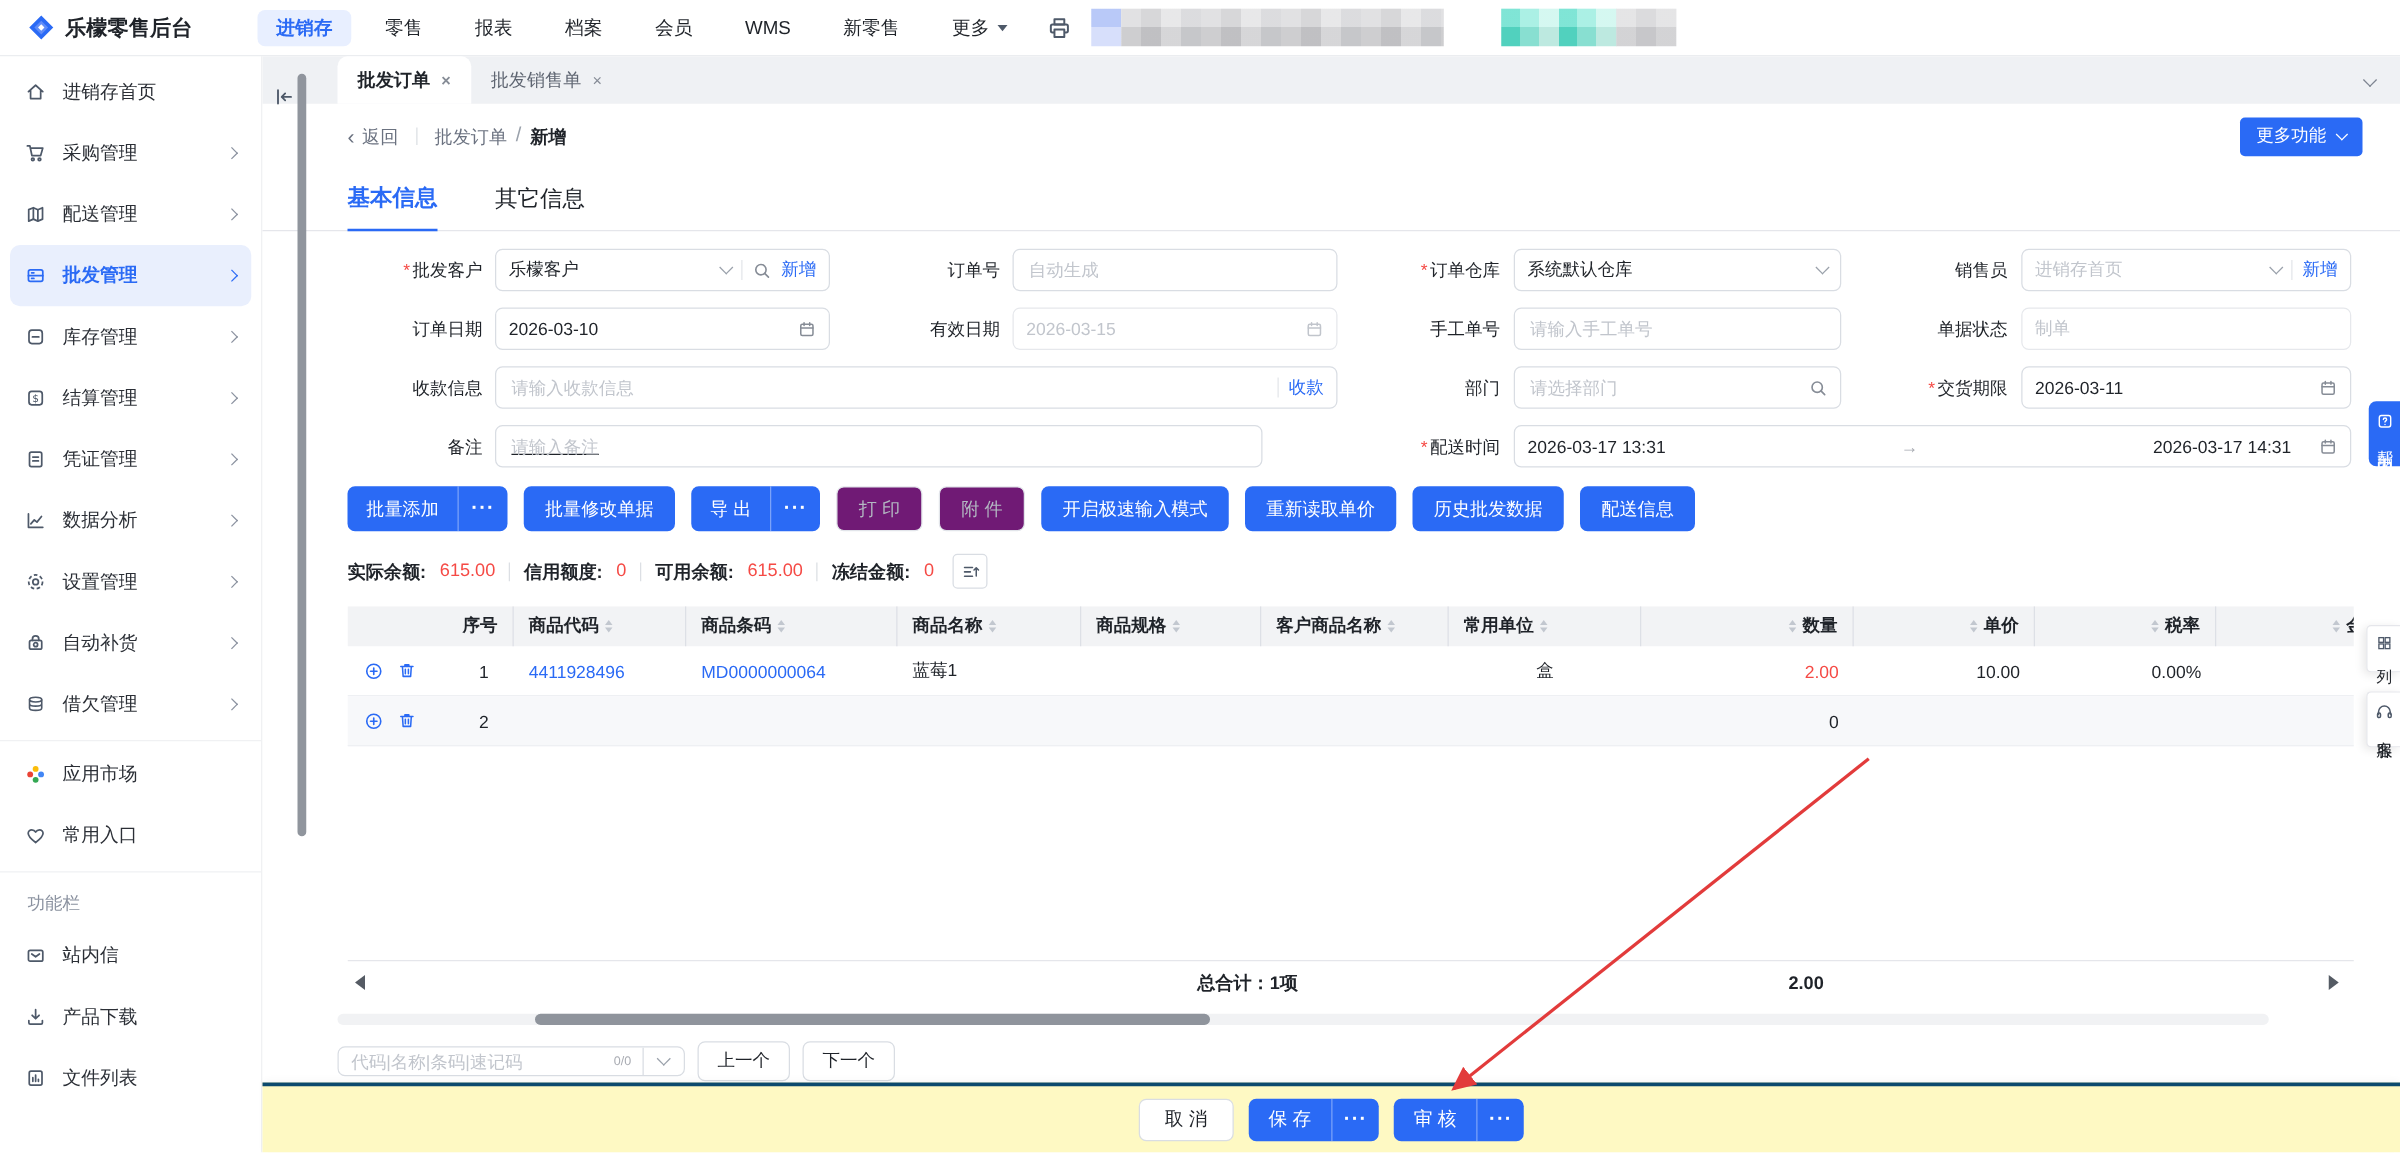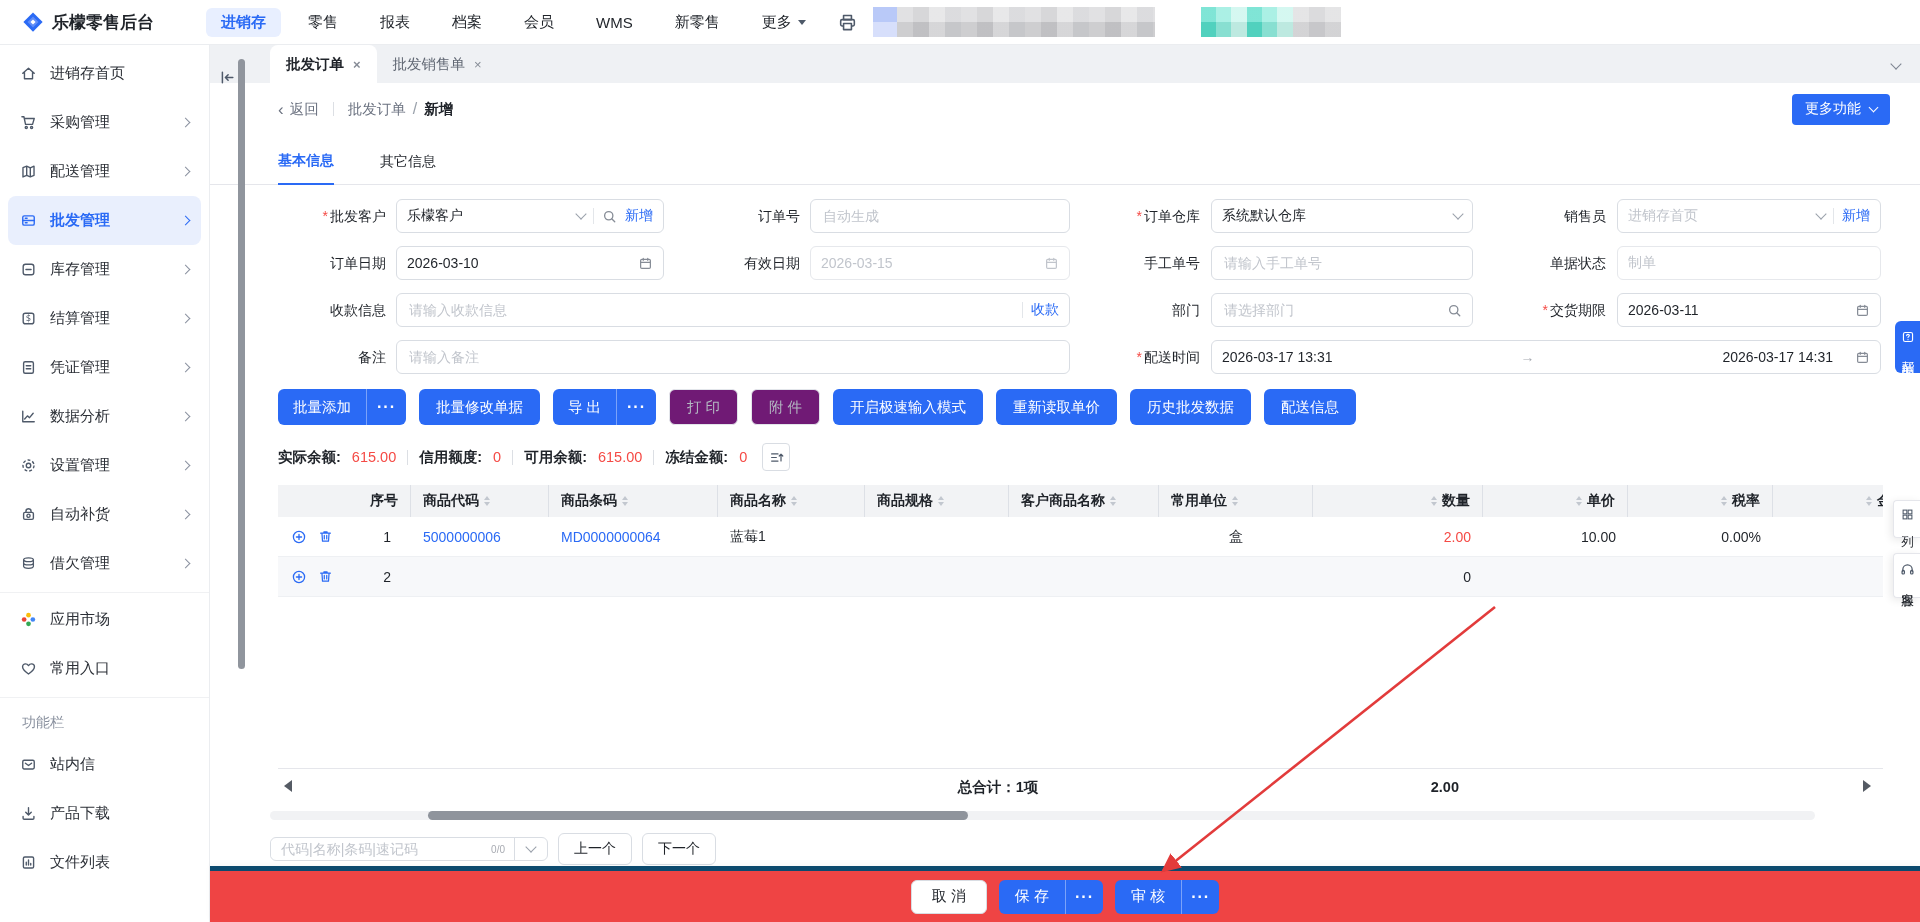--- a/index.html
+++ b/index.html
@@ -59,21 +59,21 @@
   .crumb-back { display:flex; align-items:center; gap:6px; color:#6b7280; font-size:14.5px; cursor:pointer; }
   .crumb-back .lt { font-size:17px; line-height:1; }
   .crumb-div { width:1px; height:14px; background:#dcdfe4; margin:0 14px; }
   .crumb-parent { color:#6b7280; font-size:14.5px; }
   .crumb-sep { color:#9aa1ab; margin:0 7px; }
   .crumb-cur { font-weight:700; font-size:14.5px; }
   .more-features { margin-left:auto; height:31px; padding:0 13px; background:#2a6af5; color:#fff; border-radius:4px; display:flex; align-items:center; gap:9px; font-size:14px; cursor:pointer; }
   .chev-dn-w { width:7px; height:7px; border-right:1.5px solid #fff; border-bottom:1.5px solid #fff; transform:rotate(45deg); margin-top:-3px; }
 
   .form-tabs { height:50px; flex:0 0 50px; display:flex; gap:46px; padding-left:68px; border-bottom:1px solid #e5e6eb; align-items:flex-end; }
-  .ftab { padding-bottom:13px; font-size:14px; cursor:pointer; }
+  .ftab { padding-bottom:13px; font-size:18px; cursor:pointer; }
   .ftab.active { color:#2a6af5; font-weight:600; border-bottom:2px solid #2a6af5; margin-bottom:-1px; }
 
   
   .form-area { padding-top:14px; flex:0 0 202px; position:relative; }
   .frow { position:relative; height:34px; margin-bottom:13px; }
   .flabel { position:absolute; top:0; height:34px; line-height:34px; width:160px; text-align:right; font-size:14px; color:#1f2329; white-space:nowrap; }
   .req::before { content:"*"; color:#f54a45; margin-right:2px; }
   .l1 { left:16px; } .l2 { left:430px; } .l3 { left:830px; } .l4 { left:1236px; }
   .fctl { position:absolute; top:0; height:34px; border:1px solid #d9dde3; border-radius:6px; background:#fff; display:flex; align-items:center; padding:0 10px; font-size:14px; color:#1f2329; gap:8px; }
   .fctl.dis { border-color:#e6e8ec; color:#c1c5cc; }
@@ -138,21 +138,21 @@
   
   .pager-row { display:flex; align-items:center; gap:10px; margin:9px 0 0 60px; height:32px; flex:0 0 34px; }
   .pager-search { width:278px; height:24px; border:1px solid #d9dde3; border-radius:6px; display:flex; align-items:center; overflow:hidden; }
   .pager-search input { border:none; outline:none; flex:1; min-width:0; padding:0 10px; font-size:14px; font-family:inherit; }
   .pager-search input::placeholder { color:#c1c5cc; }
   .pager-counter { color:#a8abb2; font-size:10px; padding-right:9px; white-space:nowrap; }
   .pager-dd { width:33px; align-self:stretch; border-left:1px solid #d9dde3; display:flex; align-items:center; justify-content:center; cursor:pointer; }
   .pbtn { height:32px; padding:0 15px; border:1px solid #d9dde3; border-radius:6px; background:#fff; font-size:14px; display:flex; align-items:center; cursor:pointer; }
 
   
-  .bottombar { margin-top:auto; height:56px; flex:0 0 56px; border-top:5px solid #0c4a6e; box-shadow:0 -2px 6px rgba(0,0,0,.03); display:flex; align-items:center; justify-content:center; gap:12px; background:#ef4444; }
+  .bottombar { margin-top:auto; height:56px; flex:0 0 56px; border-top:3px solid #0c4a6e; box-shadow:0 -2px 6px rgba(0,0,0,.03); display:flex; align-items:center; justify-content:center; gap:12px; background:#fef9c3; }
   .abtn-cancel { width:76px; height:34px; border:1px solid #d9dde3; border-radius:6px; background:#fff; font-size:15px; display:flex; align-items:center; justify-content:center; cursor:pointer; }
   .abtn-split { display:flex; height:34px; border-radius:6px; overflow:hidden; background:#2a6af5; color:#fff; cursor:pointer; }
   .abtn-split .main { padding:0 16px; display:flex; align-items:center; font-size:15px; white-space:nowrap; }
   .abtn-split .dots { padding:0 9px; display:flex; align-items:center; border-left:1px solid rgba(255,255,255,.38); font-weight:700; letter-spacing:1px; }
 
   
   .vtext { writing-mode:vertical-rl; text-orientation:upright; letter-spacing:3px; }
   .help-float { position:absolute; right:0; top:276px; width:25px; padding:9px 0 11px; background:#2a6af5; color:#fff; border-radius:6px 0 0 6px; display:flex; flex-direction:column; align-items:center; gap:6px; font-size:13px; z-index:9; cursor:pointer; }
   .col-float { position:absolute; right:0; top:455px; width:27px; padding:7px 0 8px; background:#fff; border:1px solid #e5e6eb; border-right:none; border-radius:4px 0 0 4px; box-shadow:-2px 2px 8px rgba(0,0,0,.09); display:flex; flex-direction:column; align-items:center; gap:5px; font-size:12.5px; z-index:9; cursor:pointer; color:#1f2329; }
   .svc-float { position:absolute; right:0; top:508px; width:27px; padding:8px 0 9px; background:#fff; border:1px solid #e5e6eb; border-right:none; border-radius:4px 0 0 4px; box-shadow:-2px 2px 8px rgba(0,0,0,.09); display:flex; flex-direction:column; align-items:center; gap:5px; font-size:13px; z-index:9; cursor:pointer; color:#1f2329; }
@@ -507,21 +507,21 @@
                 <svg width="15" height="15" viewBox="0 0 16 16" fill="none" stroke="#868c96" stroke-width="1.3" stroke-linecap="round">
                   <rect x="2.8" y="3.6" width="10.4" height="9.6" rx="1.3"></rect>
                   <path d="M2.8 6.8h10.4M5.6 2.4v2.2M10.4 2.4v2.2"></path>
                 </svg>
               </span>
           </div>
         </div>
 
         <div class="frow">
           <span class="flabel l1">备注</span>
-          <div class="fctl" style="left:186px;width:674px;">
+          <div class="fctl" style="left:186px;width:614px;text-decoration:underline;">
             <input placeholder="请输入备注" style="">
           </div>
           <span class="flabel l3 req">配送时间</span>
           <div class="fctl" style="left:1001px;width:670px;">
             <span>2026-03-17 13:31</span>
             <span class="gray-arrow" style="flex:1;text-align:center;">→</span>
             <span>2026-03-17 14:31</span>
             <span class="icgray" style="margin-left:14px;">
                 <svg width="15" height="15" viewBox="0 0 16 16" fill="none" stroke="#868c96" stroke-width="1.3" stroke-linecap="round">
                   <rect x="2.8" y="3.6" width="10.4" height="9.6" rx="1.3"></rect>
@@ -656,21 +656,21 @@
                   </svg>
                 </span>
               <span class="icon-btn">
                   <svg width="15" height="15" viewBox="0 0 16 16" fill="none" stroke="currentColor" stroke-width="1.3" stroke-linecap="round" stroke-linejoin="round">
                     <path d="M2.8 4.4h10.4M6.3 4.4V3.1h3.4v1.3M4.2 4.4l.6 8.5h6.4l.6-8.5M6.7 6.8v3.8M9.3 6.8v3.8"></path>
                   </svg>
                 </span>
               <span class="seq">1</span>
             </div>
             <div class="gc c1">
-                <span class="cell-link">5000000006</span>
+                <span class="cell-link">4411928496</span>
               </div>
             <div class="gc c2">
                 <span class="cell-link">MD0000000064</span>
               </div>
             <div class="gc c3">
                 <span>蓝莓1</span>
               </div>
             <div class="gc c4">
                 <span></span>
               </div>

